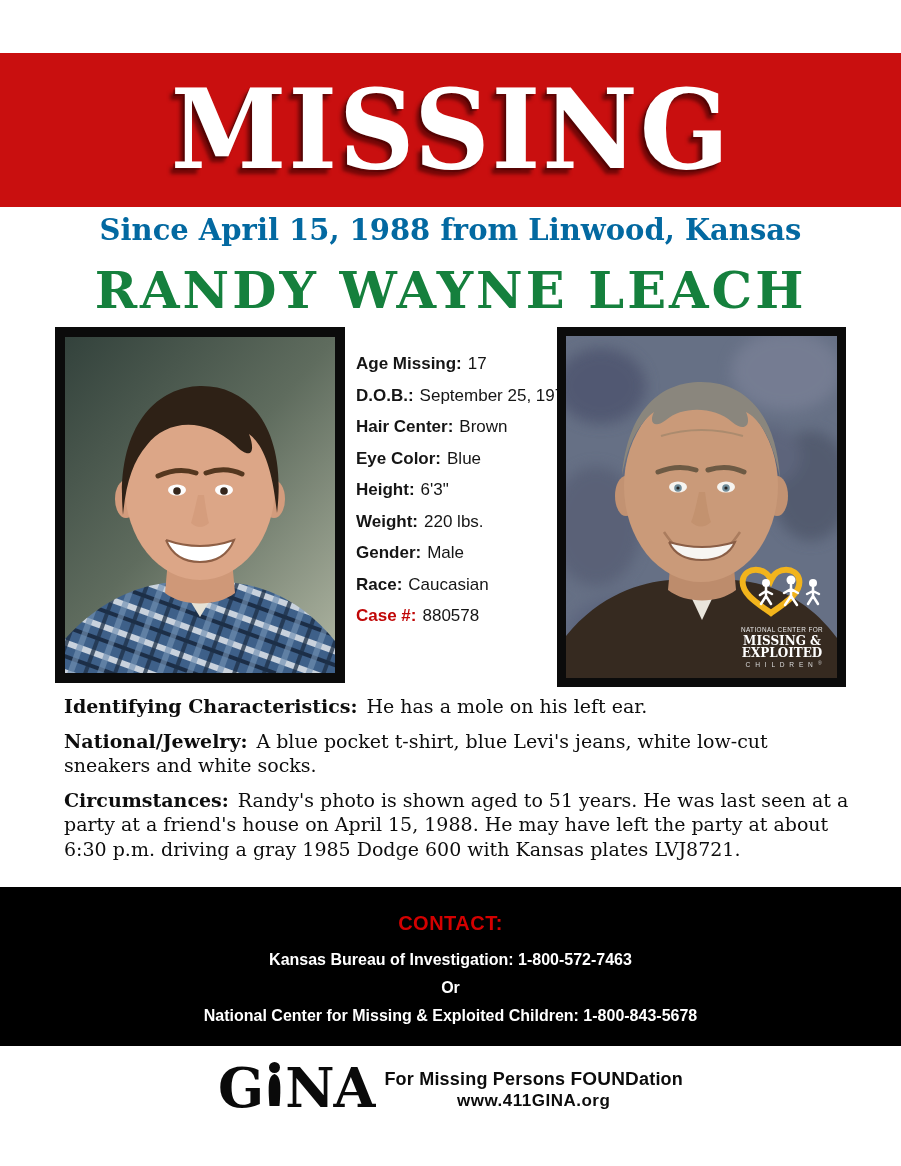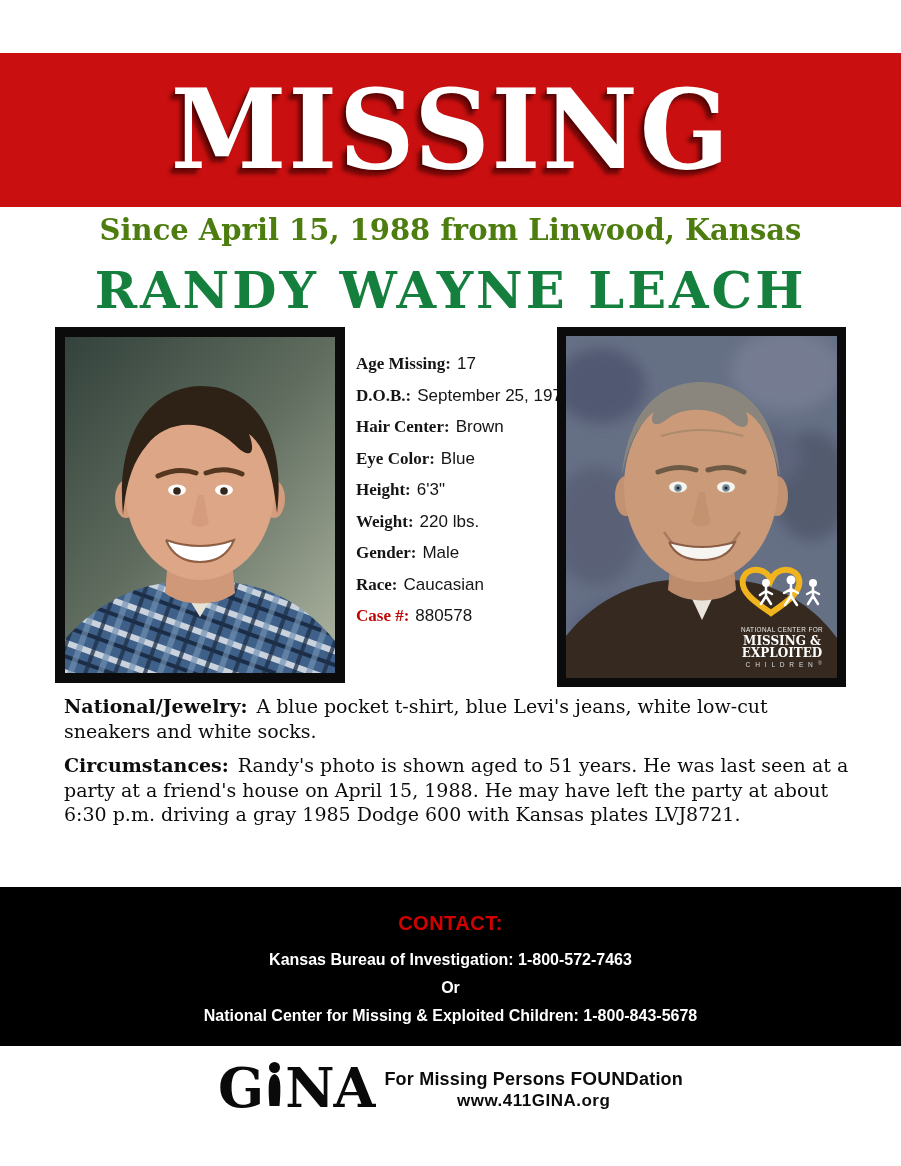--- a/index.html
+++ b/index.html
@@ -7,36 +7,36 @@
           font-family:"DejaVu Serif","Liberation Serif",serif;color:#0d0d0d;}
 
   
   .banner{position:absolute;left:0;top:53px;width:901px;height:154px;background:var(--banner-red,#c90f0f);
           display:flex;align-items:center;justify-content:center;}
   .banner-title{font-size:110px;font-weight:bold;color:#ffffff;line-height:1;letter-spacing:2px;
           transform:scaleX(0.95);
           text-shadow:-5px 6px 4px rgba(40,0,0,0.55),-2px 2px 1px rgba(80,6,6,0.5);}
 
   .subtitle{position:absolute;top:213px;left:0;width:100%;text-align:center;
-          font-size:29px;font-weight:bold;color:#4d7c0f;}
+          font-size:29px;font-weight:bold;color:#0369a1;}
 
   .person-name{position:absolute;top:260px;left:0;width:100%;margin:0;text-align:center;
           font-size:51px;font-weight:bold;letter-spacing:3px;color:#15803d;}
 
   
   .photo{position:absolute;box-sizing:border-box;background:#bef264;}
   .photo svg{display:block;width:100%;height:100%;}
   .photo-left{left:55px;top:327px;width:290px;height:356px;border:10px solid #0b0b0b;}
   .photo-right{left:557px;top:327px;width:289px;height:360px;border:9px solid #0b0b0b;}
 
   
   .details{position:absolute;left:356px;top:354px;width:200px;
           font-family:"Liberation Sans",sans-serif;font-size:17px;color:#151515;}
   .detail-row{margin-bottom:11.5px;white-space:nowrap;}
-  .detail-label{font-weight:bold;font-family:Liberation Serif, serif;}
+  .detail-label{font-weight:bold;}
   .detail-row.case .detail-label{color:var(--case-red,#c00707);}
   .detail-value{margin-left:6px;}
 
   
   .paragraphs{position:absolute;left:64px;top:694px;width:790px;font-size:19px;line-height:1.29;}
   .paragraphs p{margin:0 0 10px 0;}
   .plabel{font-weight:bold;}
   .ptext{margin-left:9px;}
 
   
@@ -165,20 +165,21 @@
         <text x="216" y="296" text-anchor="middle" font-size="6.4" fill="#e8e8e8" letter-spacing="0.4" style="font-family:'Liberation Sans',sans-serif">NATIONAL CENTER FOR</text>
         <text x="216" y="309" text-anchor="middle" font-size="12" font-weight="bold" fill="#ffffff" style="font-family:'DejaVu Serif',serif">MISSING &amp;</text>
         <text x="216" y="321" text-anchor="middle" font-size="12" font-weight="bold" fill="#ffffff" style="font-family:'DejaVu Serif',serif">EXPLOITED</text>
         <text x="214" y="331" text-anchor="middle" font-size="6.6" fill="#dddddd" letter-spacing="1.5" style="font-family:'Liberation Sans',sans-serif">C H I L D R E N</text>
         <text x="252" y="329" font-size="5" fill="#cccccc" style="font-family:'Liberation Sans',sans-serif">®</text>
       </g>
     </svg>
   </div>
 
   <div class="paragraphs">
+    <p><span class="plabel">Identifying Characteristics:</span><span class="ptext">He has a mole on his left ear.</span></p>
     <p><span class="plabel">National/Jewelry:</span><span class="ptext">A blue pocket t-shirt, blue Levi's jeans, white low-cut sneakers and white socks.</span></p>
     <p><span class="plabel">Circumstances:</span><span class="ptext">Randy's photo is shown aged to 51 years.  He was last seen at a party at a friend's house on April 15, 1988. He may have left the party at about 6:30 p.m. driving a gray 1985 Dodge 600 with Kansas plates LVJ8721.</span></p>
   </div>
 
   <div class="contact-band">
     <div class="contact-heading">CONTACT:</div>
     <div class="contact-line">Kansas Bureau of Investigation: 1-800-572-7463</div>
     <div class="contact-line">Or</div>
     <div class="contact-line">National Center for Missing &amp; Exploited Children:  1-800-843-5678</div>
   </div>

